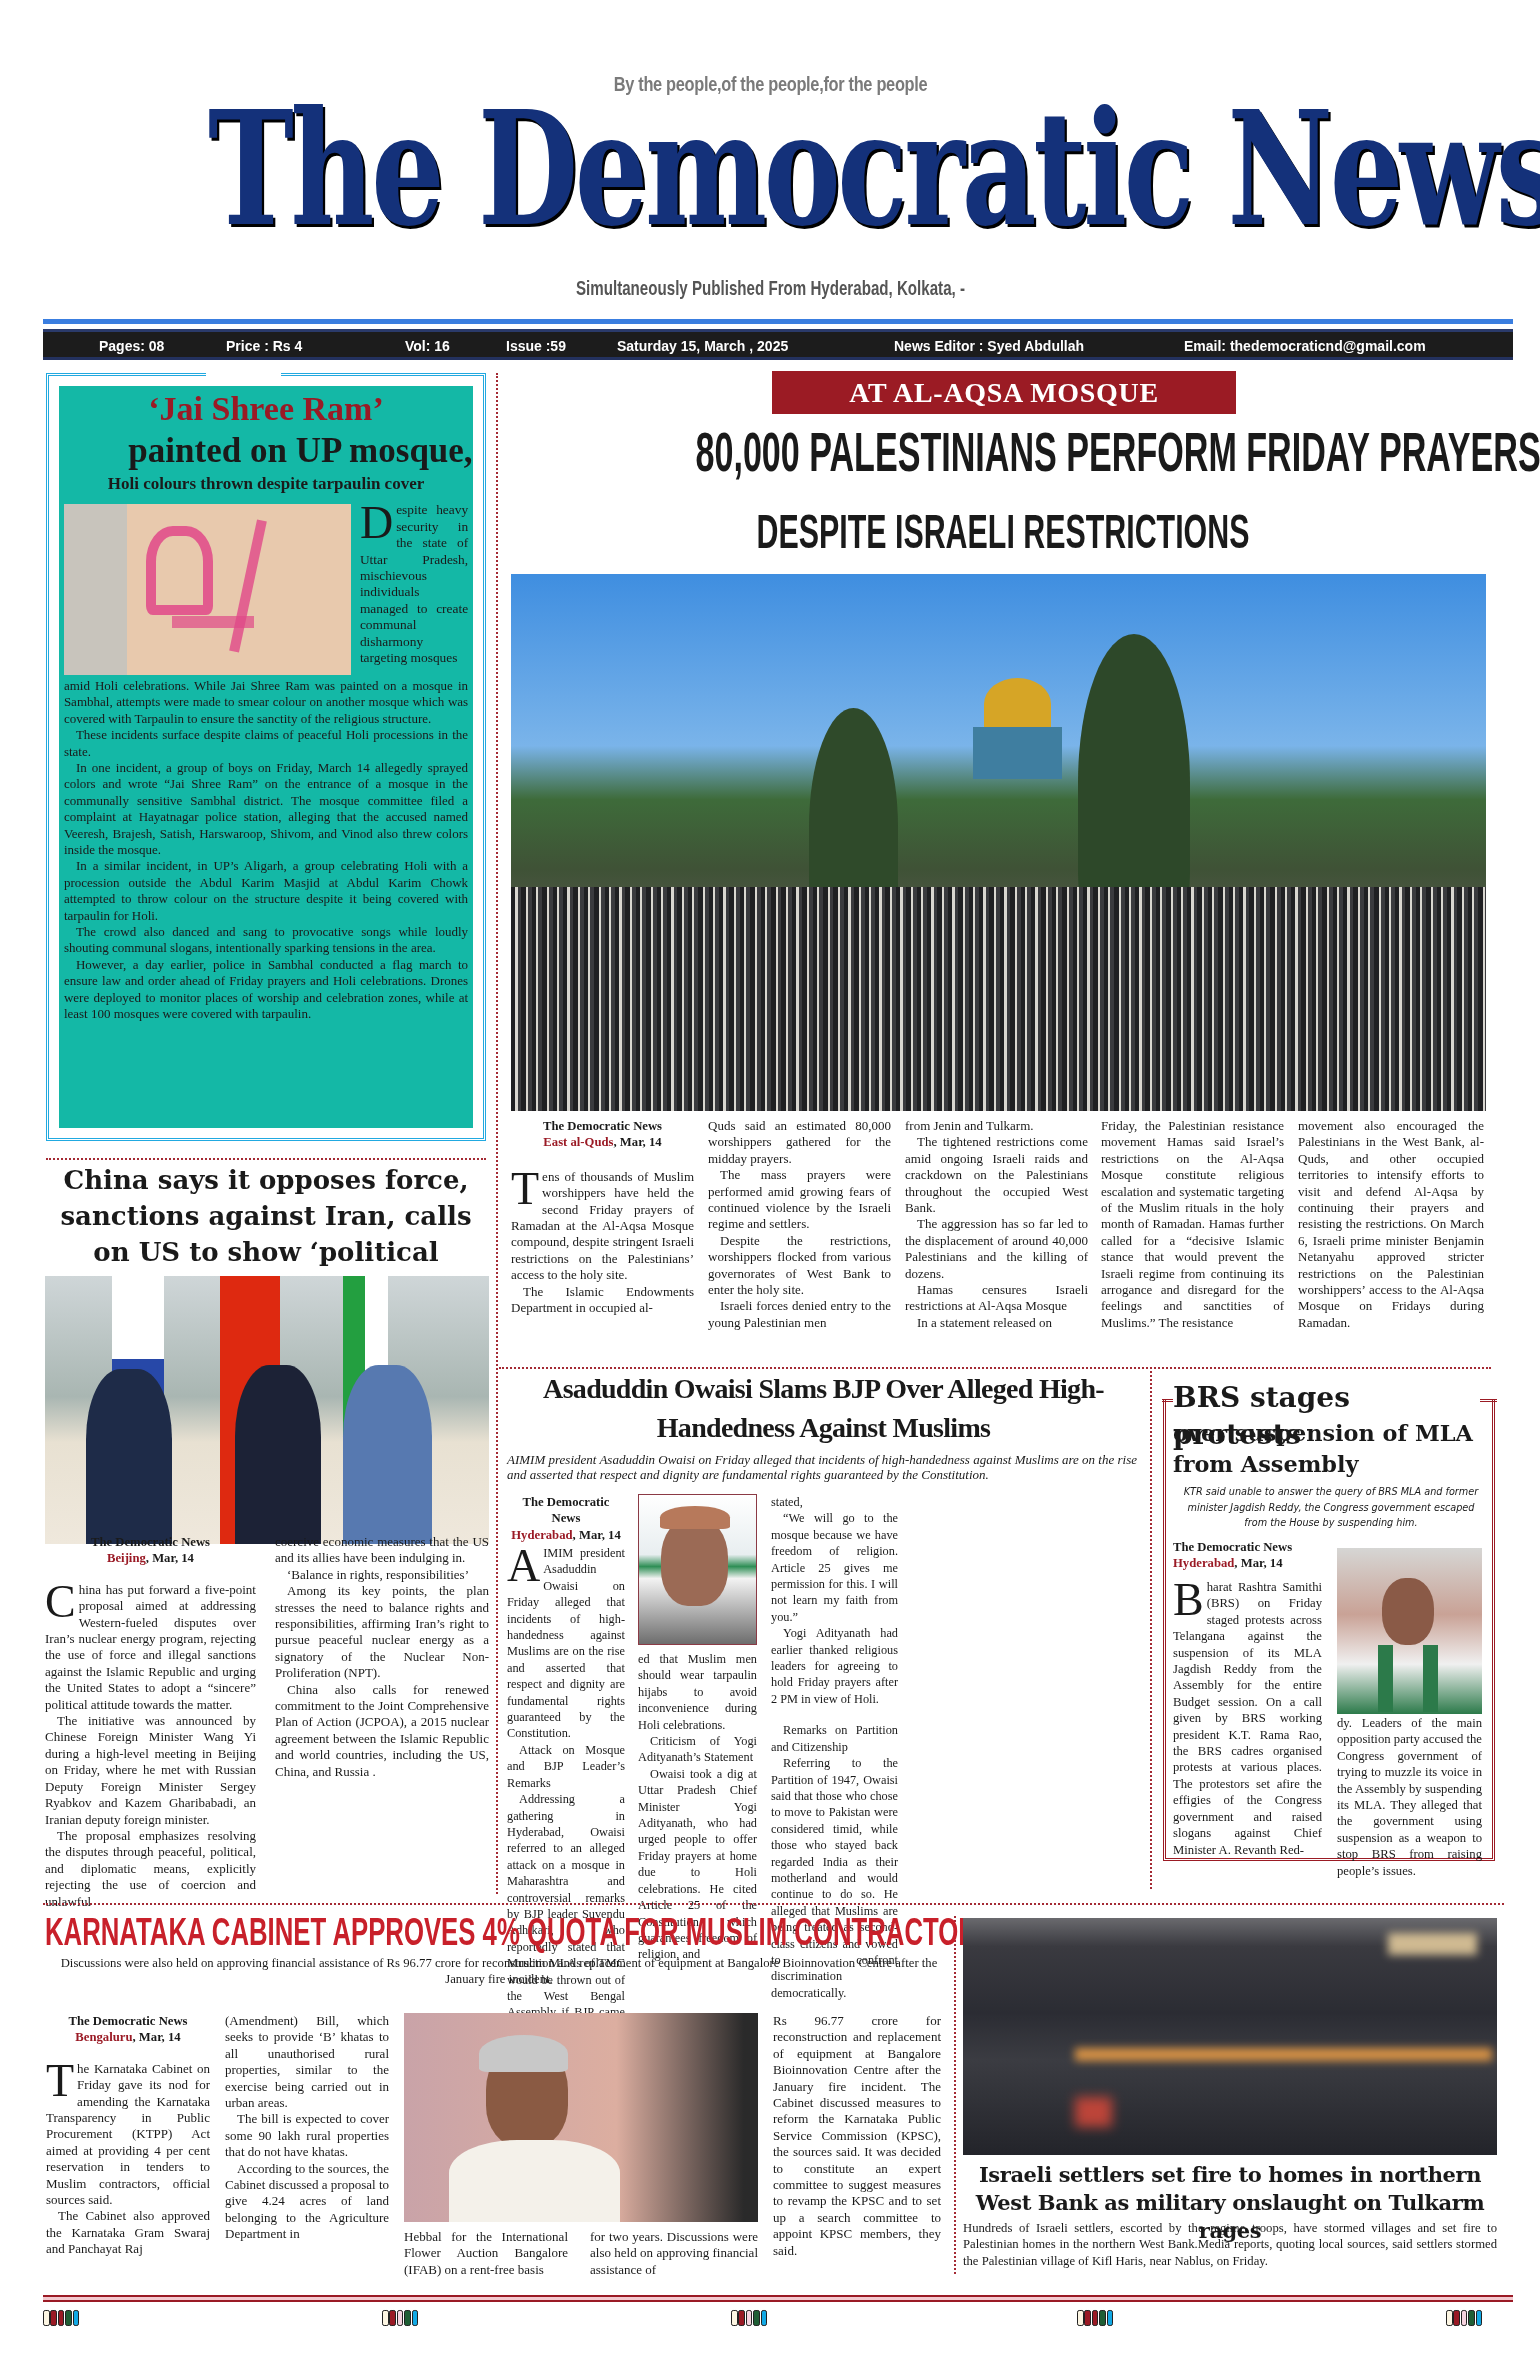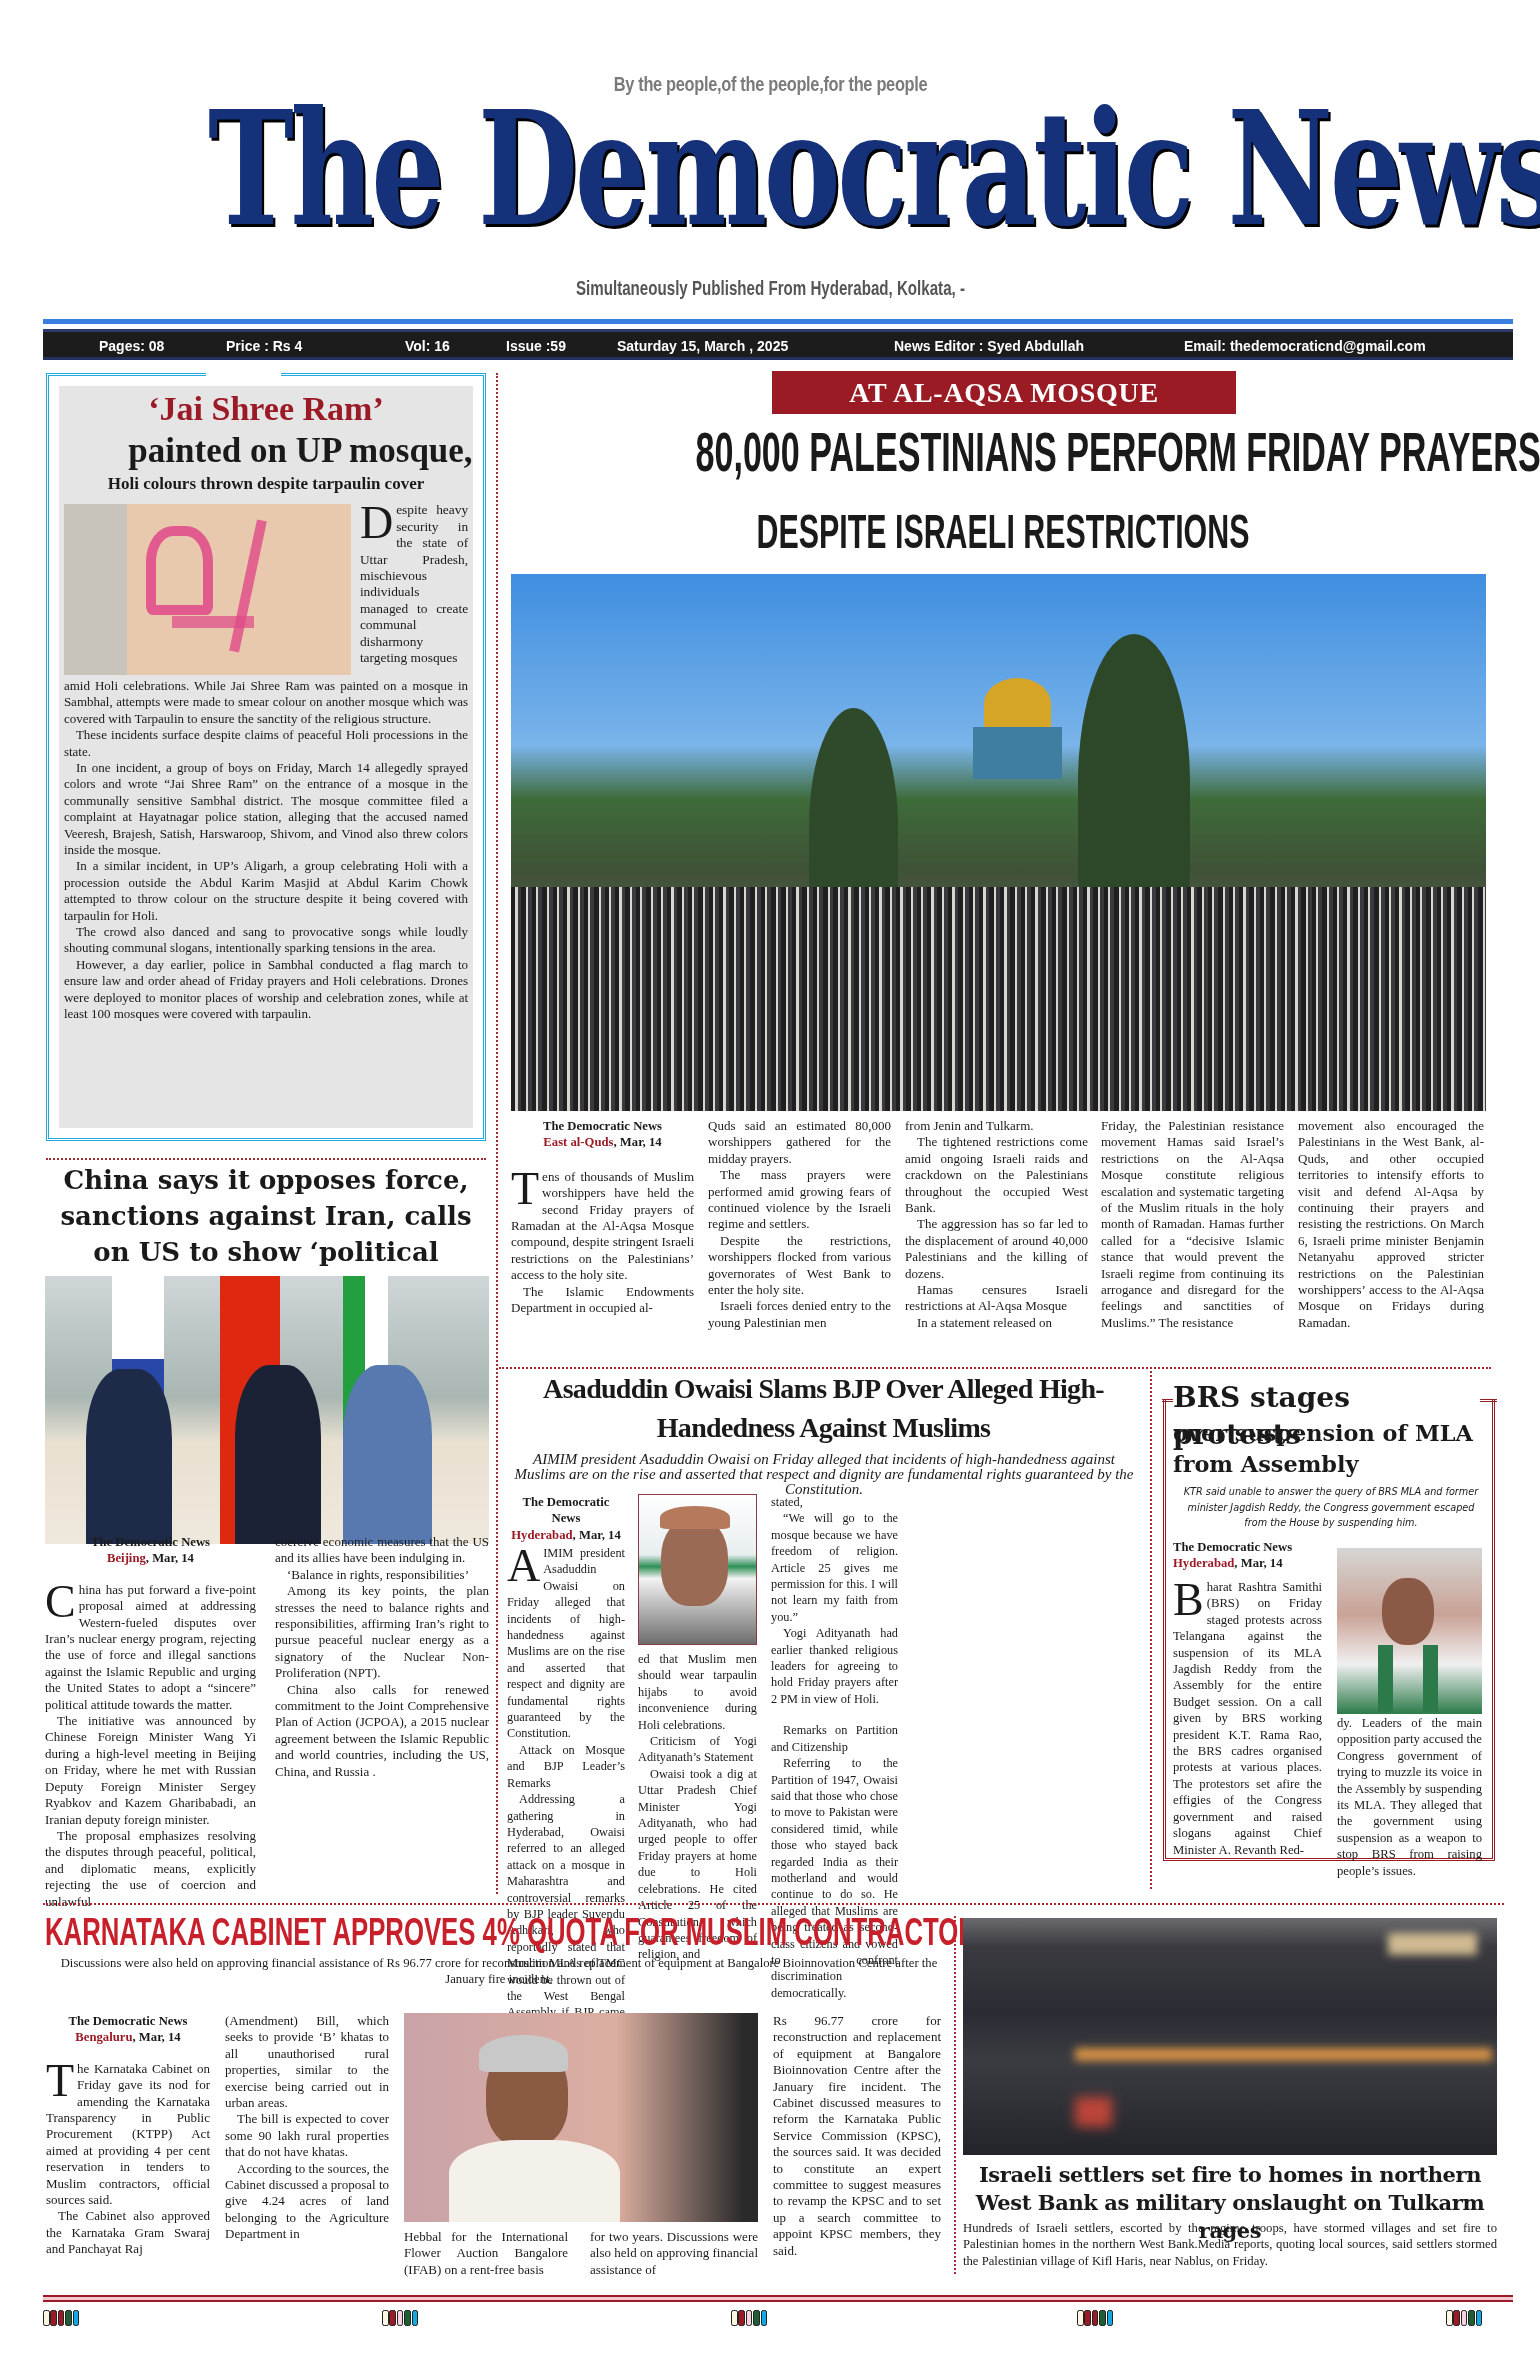--- a/index.html
+++ b/index.html
@@ -7,21 +7,21 @@
 body{position:relative;font-family:"Liberation Serif","DejaVu Serif",serif;color:#1a1a1a}
 .abs{position:absolute}
 .tagline{left:0;width:1541px;top:72px;text-align:center;font-family:"Liberation Sans",sans-serif;font-weight:bold;font-size:21px;color:#7a7a7a;letter-spacing:-0.4px;transform:scaleX(0.78)}
 .masthead{left:0;width:1541px;top:83px;text-align:center;font-family:"DejaVu Serif",serif;font-weight:bold;font-size:158px;line-height:171px;color:#14317a;letter-spacing:-4.5px;text-shadow:3px 3px 0 #000;transform:scaleX(0.73);white-space:nowrap}
 .subline{left:0;width:1541px;top:276px;text-align:center;font-family:"Liberation Sans",sans-serif;font-weight:bold;font-size:21px;color:#555;transform:scaleX(0.72)}
 .blueline{left:43px;width:1470px;top:319px;height:4.5px;background:#3a7ee0}
 .infobar{left:43px;width:1470px;top:329px;height:31px;background:#1c1c1c;border-top:3px solid #2a3a6a;border-bottom:3px solid #23315e;color:#fff;font-family:"Liberation Sans",sans-serif;font-weight:bold;font-size:14px}
 .infobar span{position:absolute;top:6px;white-space:nowrap}
 
 .jsr-box{left:46px;top:373px;width:440px;height:768px;border:3.7px double #21a9e0;padding:9px}
-.jsr-inner{position:absolute;left:10.4px;top:10.4px;right:10.4px;bottom:10.4px;background:#e5e5e5}
+.jsr-inner{position:absolute;left:10.4px;top:10.4px;right:10.4px;bottom:10.4px;background:#14b8a6}
 .gap-top{position:absolute;top:-6px;height:9px;background:#fff;left:157px;width:75px}
 p.body{font-size:13px;line-height:16.4px;text-align:justify;text-indent:12px}
 p.body.noind{text-indent:0}
 .dropcap{float:left;font-size:46px;line-height:37px;padding-right:3px;margin-top:1.5px}
 .byline{text-align:center;font-weight:bold;font-size:12.7px;line-height:16.4px}
 .byline .city{color:#9a1a25}
 .dotted-h{border-top:2.2px dotted #a42a34;height:0}
 .dotted-v{border-left:2.2px dotted #a42a34;width:0}
 .photo{overflow:hidden}
 .col{position:absolute}
@@ -138,21 +138,21 @@
     <p class="body noind">coercive economic measures that the US and its allies have been indulging in.</p>
     <p class="body">‘Balance in rights, responsibilities’</p>
     <p class="body">Among its key points, the plan stresses the need to balance rights and responsibilities, affirming Iran’s right to pursue peaceful nuclear energy as a signatory of the Nuclear Non-Proliferation (NPT).</p>
     <p class="body">China also calls for renewed commitment to the Joint Comprehensive Plan of Action (JCPOA), a 2015 nuclear agreement between the Islamic Republic and world countries, including the US, China, and Russia .</p>
   </div>
 </div>
 
 <div class="abs dotted-h" style="left:499px;top:1367px;width:992px"></div>
 <div class="abs dotted-v" style="left:1150px;top:1367px;height:522px"></div>
 <div class="abs" style="left:501px;top:1369px;width:645px;text-align:center;font-family:Liberation Serif, serif;font-weight:bold;font-size:28px;line-height:39px;letter-spacing:-0.7px">Asaduddin Owaisi Slams BJP Over Alleged High-Handedness Against Muslims</div>
-<div class="abs" style="left:507px;top:1452px;width:634px;text-align:center;font-style:italic;font-size:15px;line-height:15px">AIMIM president Asaduddin Owaisi on Friday alleged that incidents of high-handedness against Muslims are on the rise and asserted that respect and dignity are fundamental rights guaranteed by the Constitution.</div>
+<div class="abs" style="left:507px;top:1452px;width:634px;font-style:italic;font-size:13px;line-height:15px">AIMIM president Asaduddin Owaisi on Friday alleged that incidents of high-handedness against Muslims are on the rise and asserted that respect and dignity are fundamental rights guaranteed by the Constitution.</div>
 <div class="abs" style="left:507px;top:1494px;width:637px;height:395px">
   <div class="col" style="left:0;width:118px;top:0">
     <div class="byline">
         <div>The Democratic News</div>
         <div><span class="city">Hyderabad</span><span>, Mar, 14</span></div>
       </div>
   </div>
   <div class="col" style="left:0;width:118px;top:51px">
     <p class="body noind" style="font-size:12.3px"><span class="dropcap">A</span><span>IMIM president Asaduddin Owaisi on Friday alleged that incidents of high-handedness against Muslims are on the rise and asserted that respect and dignity are fundamental rights guaranteed by the Constitution.</span></p>
     <p class="body" style="font-size:12.3px">Attack on Mosque and BJP Leader’s Remarks</p>

